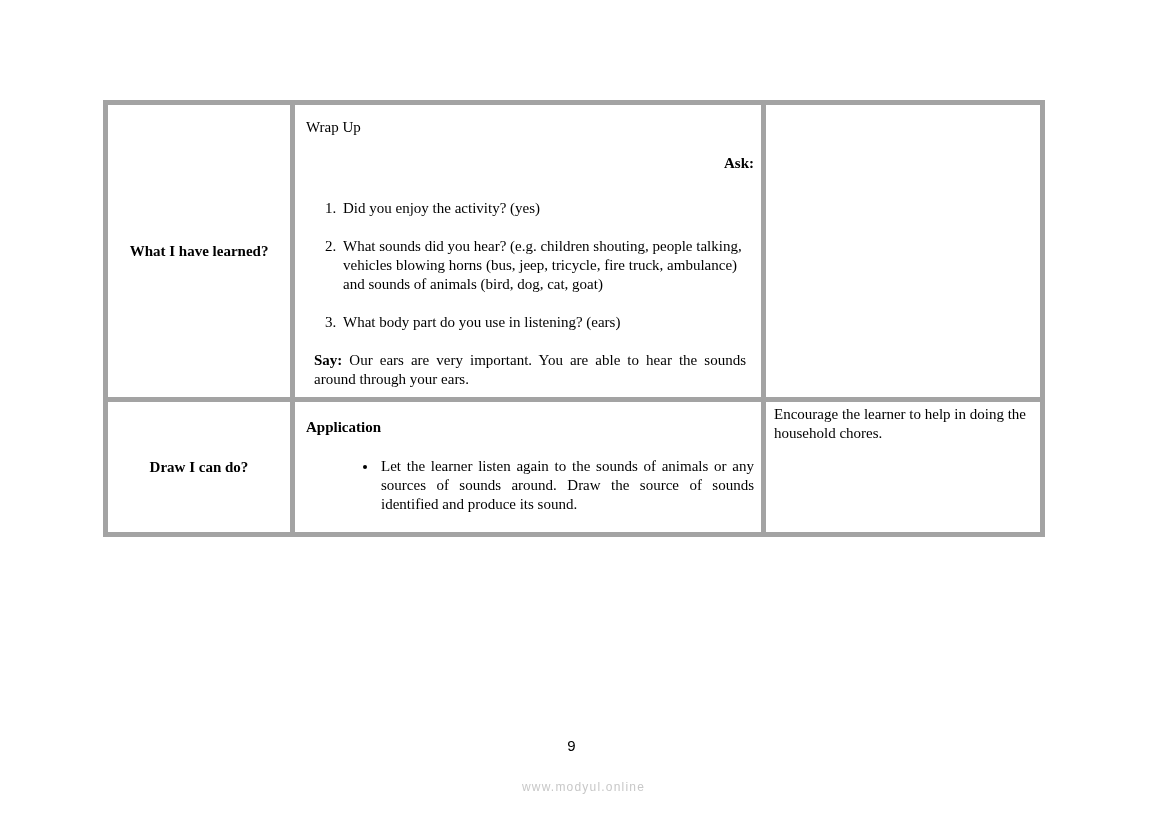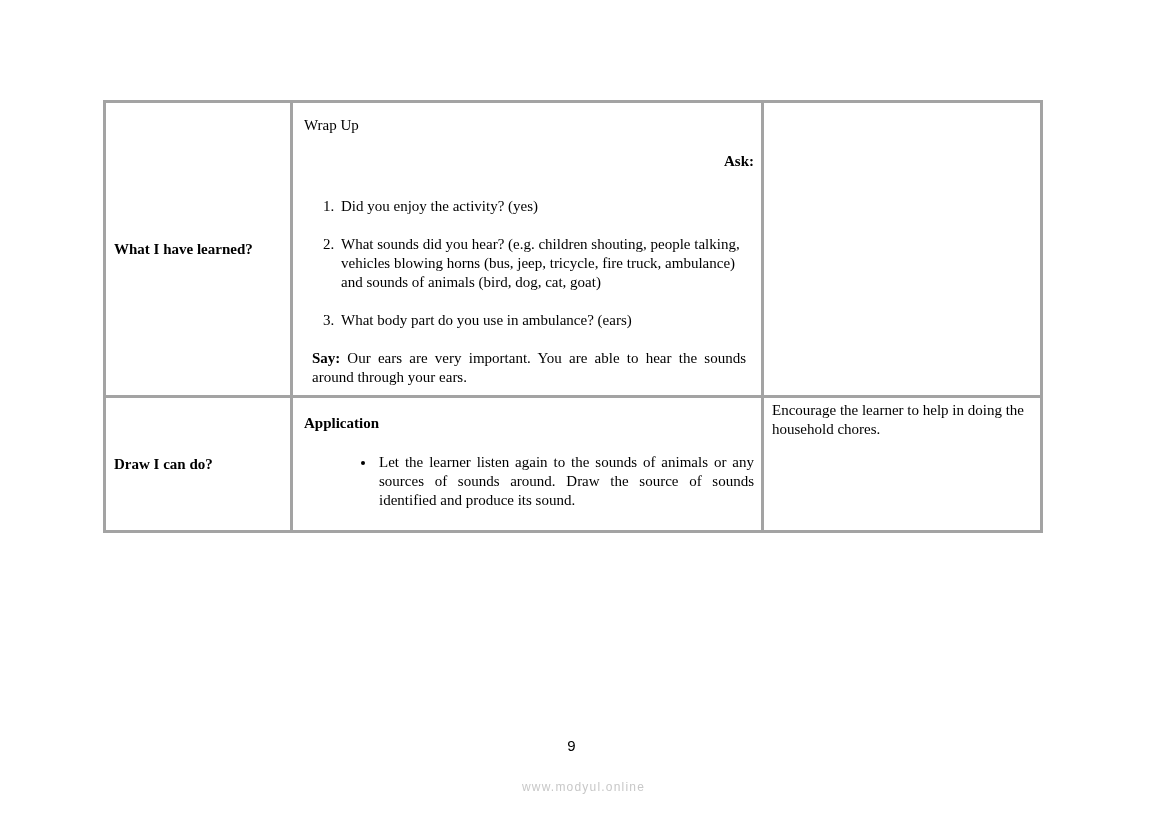--- a/index.html
+++ b/index.html
@@ -17,28 +17,29 @@
 
   table.doc-table {
     position: absolute;
     left: 103px;
     top: 100px;
     width: 937px;
     border-collapse: collapse;
     table-layout: fixed;
   }
   table.doc-table td {
-    border: 3px solid #a3a3a3;
+    border: 5px solid #a3a3a3;
     box-sizing: border-box;
   }
   tr.row-learned { height: 289px; }
   tr.row-cando  { height: 135px; }
 
   td.cell-label {
     vertical-align: middle;
+    text-align: center;
     font-weight: bold;
     padding: 0 8px;
   }
   td.cell-main {
     vertical-align: top;
     padding: 13px 7px 0 11px;
   }
   td.cell-note {
     vertical-align: top;
     padding: 3px 8px 0 8px;
@@ -107,21 +108,21 @@
           <p class="p-title">Wrap Up</p>
           <p class="p-ask">Ask:</p>
           <ol class="qlist">
             <li>
               <span>Did you enjoy the activity? (yes)</span>
             </li>
             <li>
               <span>What sounds did you hear? (e.g. children shouting, people talking, vehicles blowing horns (bus, jeep, tricycle, fire truck, ambulance) and sounds of animals (bird, dog, cat, goat)</span>
             </li>
             <li>
-              <span>What body part do you use in ambulance? (ears)</span>
+              <span>What body part do you use in listening? (ears)</span>
             </li>
           </ol>
           <p class="p-say">
             <span class="inline-label">Say:</span><span>Our ears are very important. You are able to hear the sounds around through your ears.</span>
           </p>
         </td>
         <td class="cell-note">
           <span></span>
         </td>
       </tr>

